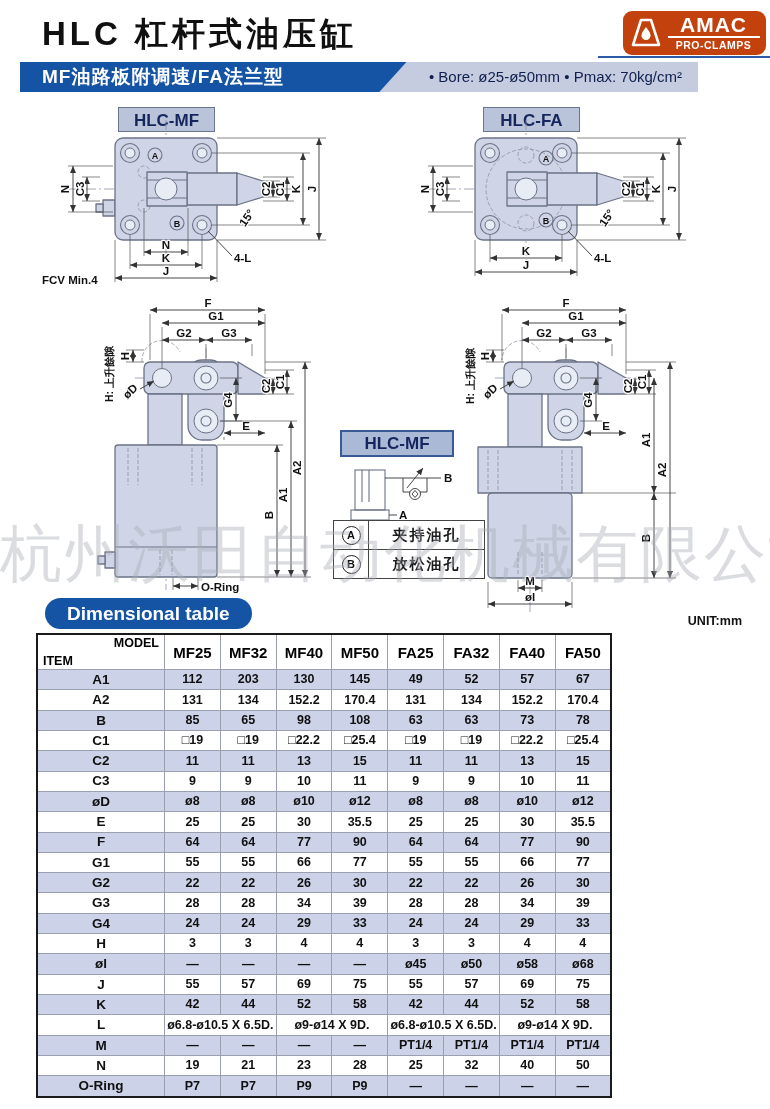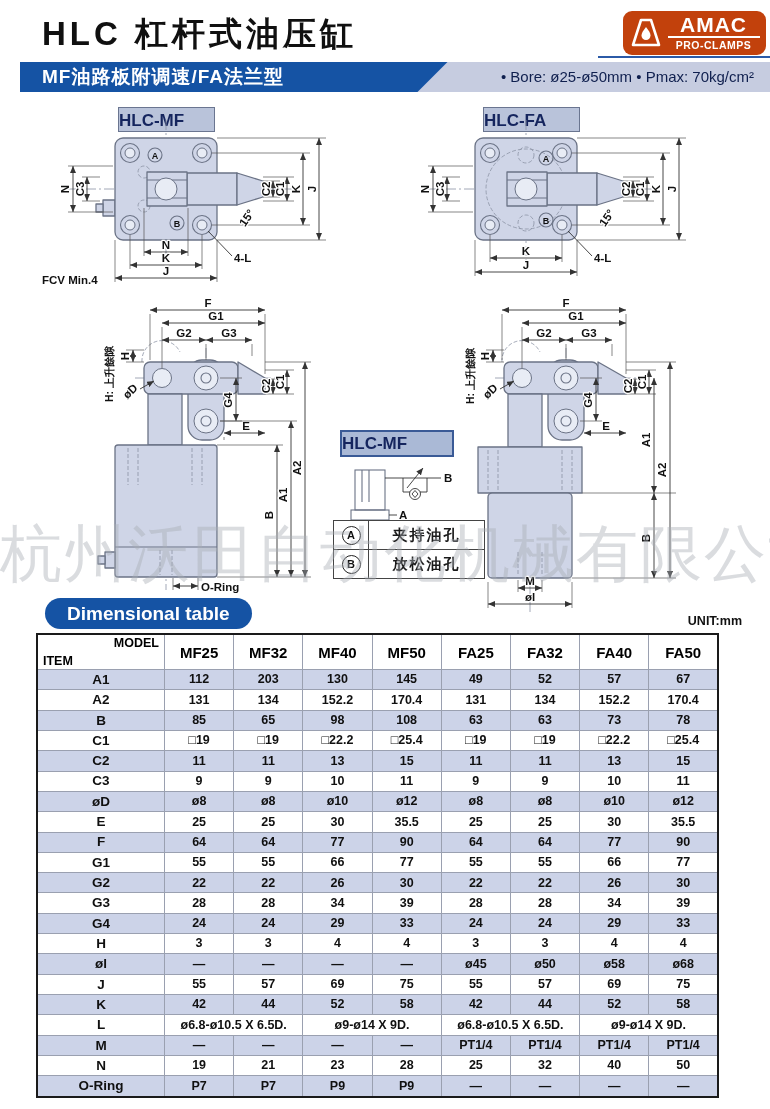--- a/index.html
+++ b/index.html
@@ -11,29 +11,29 @@
   .title{position:absolute;left:42px;top:12px;font-size:33px;font-weight:900;
          letter-spacing:4px;color:#101010;white-space:nowrap;}
   .logo{position:absolute;left:623px;top:11px;width:143px;height:44px;background:#c2410c;
         border-radius:9px;display:flex;align-items:center;padding:0 6px;box-sizing:border-box;}
   .logo .brandcol{display:flex;flex-direction:column;align-items:center;margin-left:4px;flex:1;}
   .logo .brand{color:#fff;font-weight:900;font-size:21px;letter-spacing:1px;line-height:20px;}
   .logo .rule{width:92px;height:2px;background:#fff;margin:1px 0;}
   .logo .sub{color:#fff;font-weight:800;font-size:10.5px;letter-spacing:0.5px;}
   .logo-underline{position:absolute;left:598px;top:56px;width:172px;height:2px;background:#2b5aa7;}
   
-  .banner{position:absolute;left:20px;top:62px;width:750px;height:30px;background:#c6cce0;}
+  .banner{position:absolute;left:20px;top:62px;width:678px;height:30px;background:#c6cce0;}
   .banner .bluepart{position:absolute;inset:0;background:#1553a4;
         clip-path:polygon(0 0,57% 0,53% 100%,0 100%);}
   .banner .left{position:absolute;left:22px;top:0;line-height:30px;color:#fff;
         font-weight:bold;font-size:19px;letter-spacing:1px;}
   .banner .right{position:absolute;right:16px;top:0;line-height:30px;color:#0f1f4e;
         font-weight:normal;font-size:15px;}
   
-  .dlabel{position:absolute;height:25px;line-height:25px;
+  .dlabel{position:absolute;height:25px;line-height:25px;text-align:center;
         background:#b9c3da;border:1.5px solid #6a7590;color:#15255e;
         font-weight:bold;font-size:17px;box-sizing:border-box;}
   .dlabel.mid{background:#aab9d6;border:2px solid #3a5a96;}
   
   svg{position:absolute;}
   .body{fill:#cfd5e7;stroke:#6b7386;stroke-width:1.3;stroke-linejoin:round;}
   .edge{fill:none;stroke:#6b7386;stroke-width:1.1;}
   .holein{fill:#e8ecf5;stroke:#6b7386;stroke-width:1;}
   .cl{stroke:#8b93a5;stroke-width:0.8;stroke-dasharray:10 3 2 3;fill:none;}
   .hid{stroke:#8b93a5;stroke-width:0.8;stroke-dasharray:4 2;fill:none;}
@@ -51,21 +51,21 @@
   .legend .circ{width:17px;height:17px;border:1.4px solid #222;border-radius:50%;
         font-size:11px;font-weight:bold;display:flex;justify-content:center;align-items:center;}
   .legend .txt{flex:1;text-align:center;font-size:15px;font-weight:600;letter-spacing:2px;color:#1a1a1a;}
   
   .watermark{position:absolute;left:0;top:512px;width:770px;text-align:center;white-space:nowrap;
         font-size:62px;color:#a8adb5;opacity:0.42;letter-spacing:2px;z-index:30;pointer-events:none;}
   
   .pill{position:absolute;left:45px;top:598px;height:31px;line-height:31px;padding:0 22px;
         background:#1553a4;color:#fff;font-weight:bold;font-size:19px;border-radius:17px;}
   .unit{position:absolute;right:28px;top:614px;font-size:12.5px;font-weight:600;color:#111;}
-  table.dt{position:absolute;left:36px;top:633px;width:683px;height:465px;border-collapse:collapse;
+  table.dt{position:absolute;left:36px;top:633px;width:576px;height:465px;border-collapse:collapse;
         table-layout:fixed;border:2px solid #1a1a1a;}
   table.dt th,table.dt td{border:1px solid #9aa0b0;text-align:center;vertical-align:middle;
         padding:0;line-height:1;}
   table.dt thead th{height:34px;font-size:15px;font-weight:bold;background:#fff;color:#000;}
   table.dt td{font-size:12.5px;font-weight:bold;color:#101010;}
   table.dt td.item{font-size:13.5px;}
   table.dt tbody tr:nth-child(odd){background:#ccd3e8;}
   table.dt tbody tr:nth-child(even){background:#ffffff;}
   th.corner{position:relative;width:126px;
     background-image:linear-gradient(to bottom right,transparent calc(50% - 0.8px),

